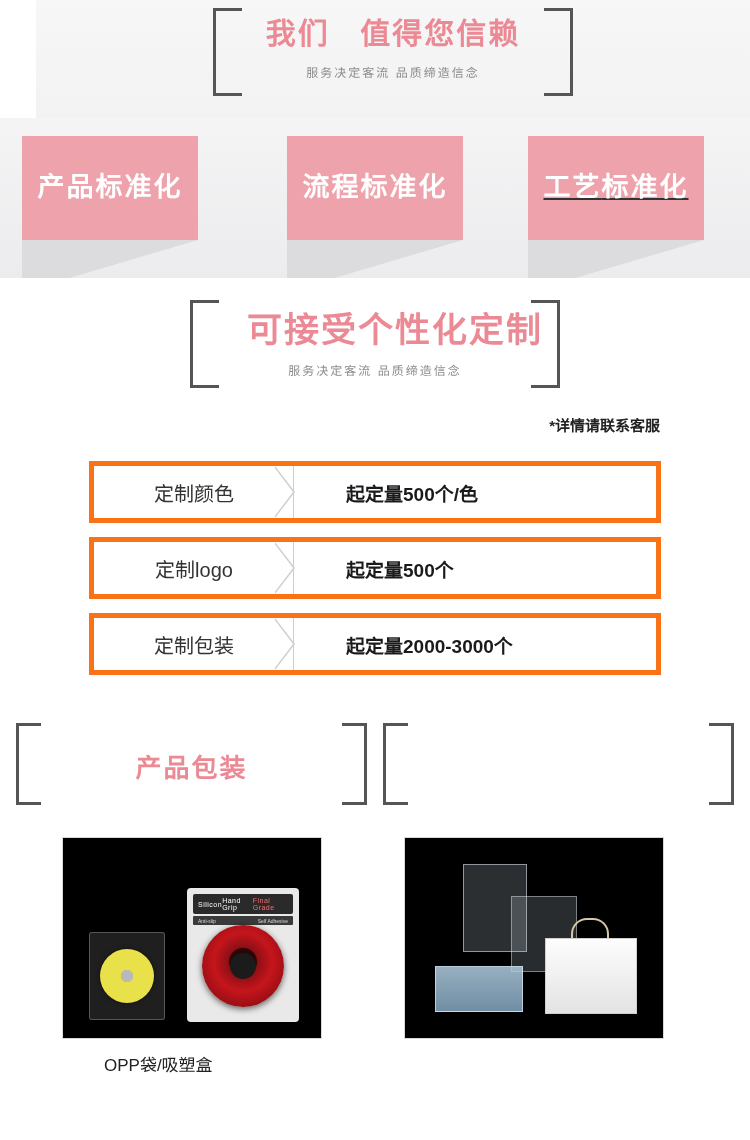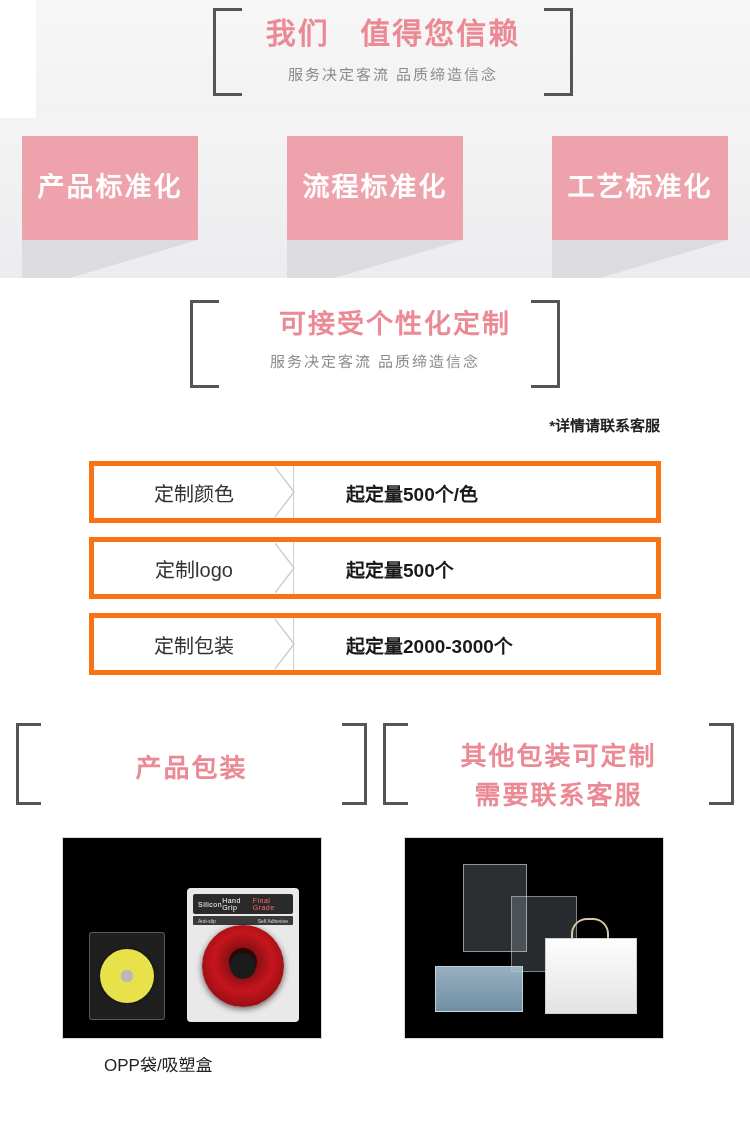--- a/index.html
+++ b/index.html
@@ -50,21 +50,21 @@
   .headline {
     font-size: 30px;
     font-weight: bold;
     color: #eb8a94;
     letter-spacing: 2px;
     line-height: 1.35;
   }
   .headline .sp { display: inline-block; width: 10px; }
   .subline {
     margin-top: 8px;
-    font-size: 15px;
+    font-size: 12px;
     color: #8c8c8c;
     letter-spacing: 2px;
   }
 
   
   .cards-band {
     position: relative;
     height: 160px;
     background: linear-gradient(to bottom, #f4f4f5 0%, #ececee 100%);
     overflow: hidden;
@@ -94,31 +94,31 @@
     top: 104px;
     left: 0;
     width: 0;
     height: 0;
     border-left: 176px solid #dcdcdf;
     border-bottom: 52px solid transparent;
     z-index: 1;
   }
   .card-wrap.w1 { left: 22px; }
   .card-wrap.w2 { left: 287px; }
-  .card-wrap.w3 { left: 552px; }
+  .card-wrap.w3 { left: 528px; text-decoration: underline; }
 
   
   .banner-mid {
     position: relative;
     height: 122px;
     background: #ffffff;
     padding-top: 14px;
   }
   .banner-mid .bracket-block { width: 370px; }
-  .banner-mid .headline { font-size: 27px; padding-left: 40px; }
+  .banner-mid .headline { font-size: 35px; padding-left: 40px; }
 
   .note-line {
     text-align: right;
     padding-right: 90px;
     margin-top: 0;
     font-size: 15px;
     font-weight: bold;
     color: #222;
   }
 
@@ -456,24 +456,20 @@
 
 <div class="dual-head">
   <div class="dual-col one">
     <span class="br-l"></span>
     <span class="br-r"></span>
     <div class="dual-title">产品包装</div>
   </div>
   <div class="dual-col two">
     <span class="br-l"></span>
     <span class="br-r"></span>
-    <div class="dual-title">
-      <div>其他包装可定制</div>
-      <div>需要联系客服</div>
-    </div>
   </div>
 </div>
 
 <div class="photos">
   <div class="photo-box">
     <div class="photo-frame p1">
       <div class="p1-yellow">
         <div class="reel"></div>
       </div>
       <div class="p1-card">

